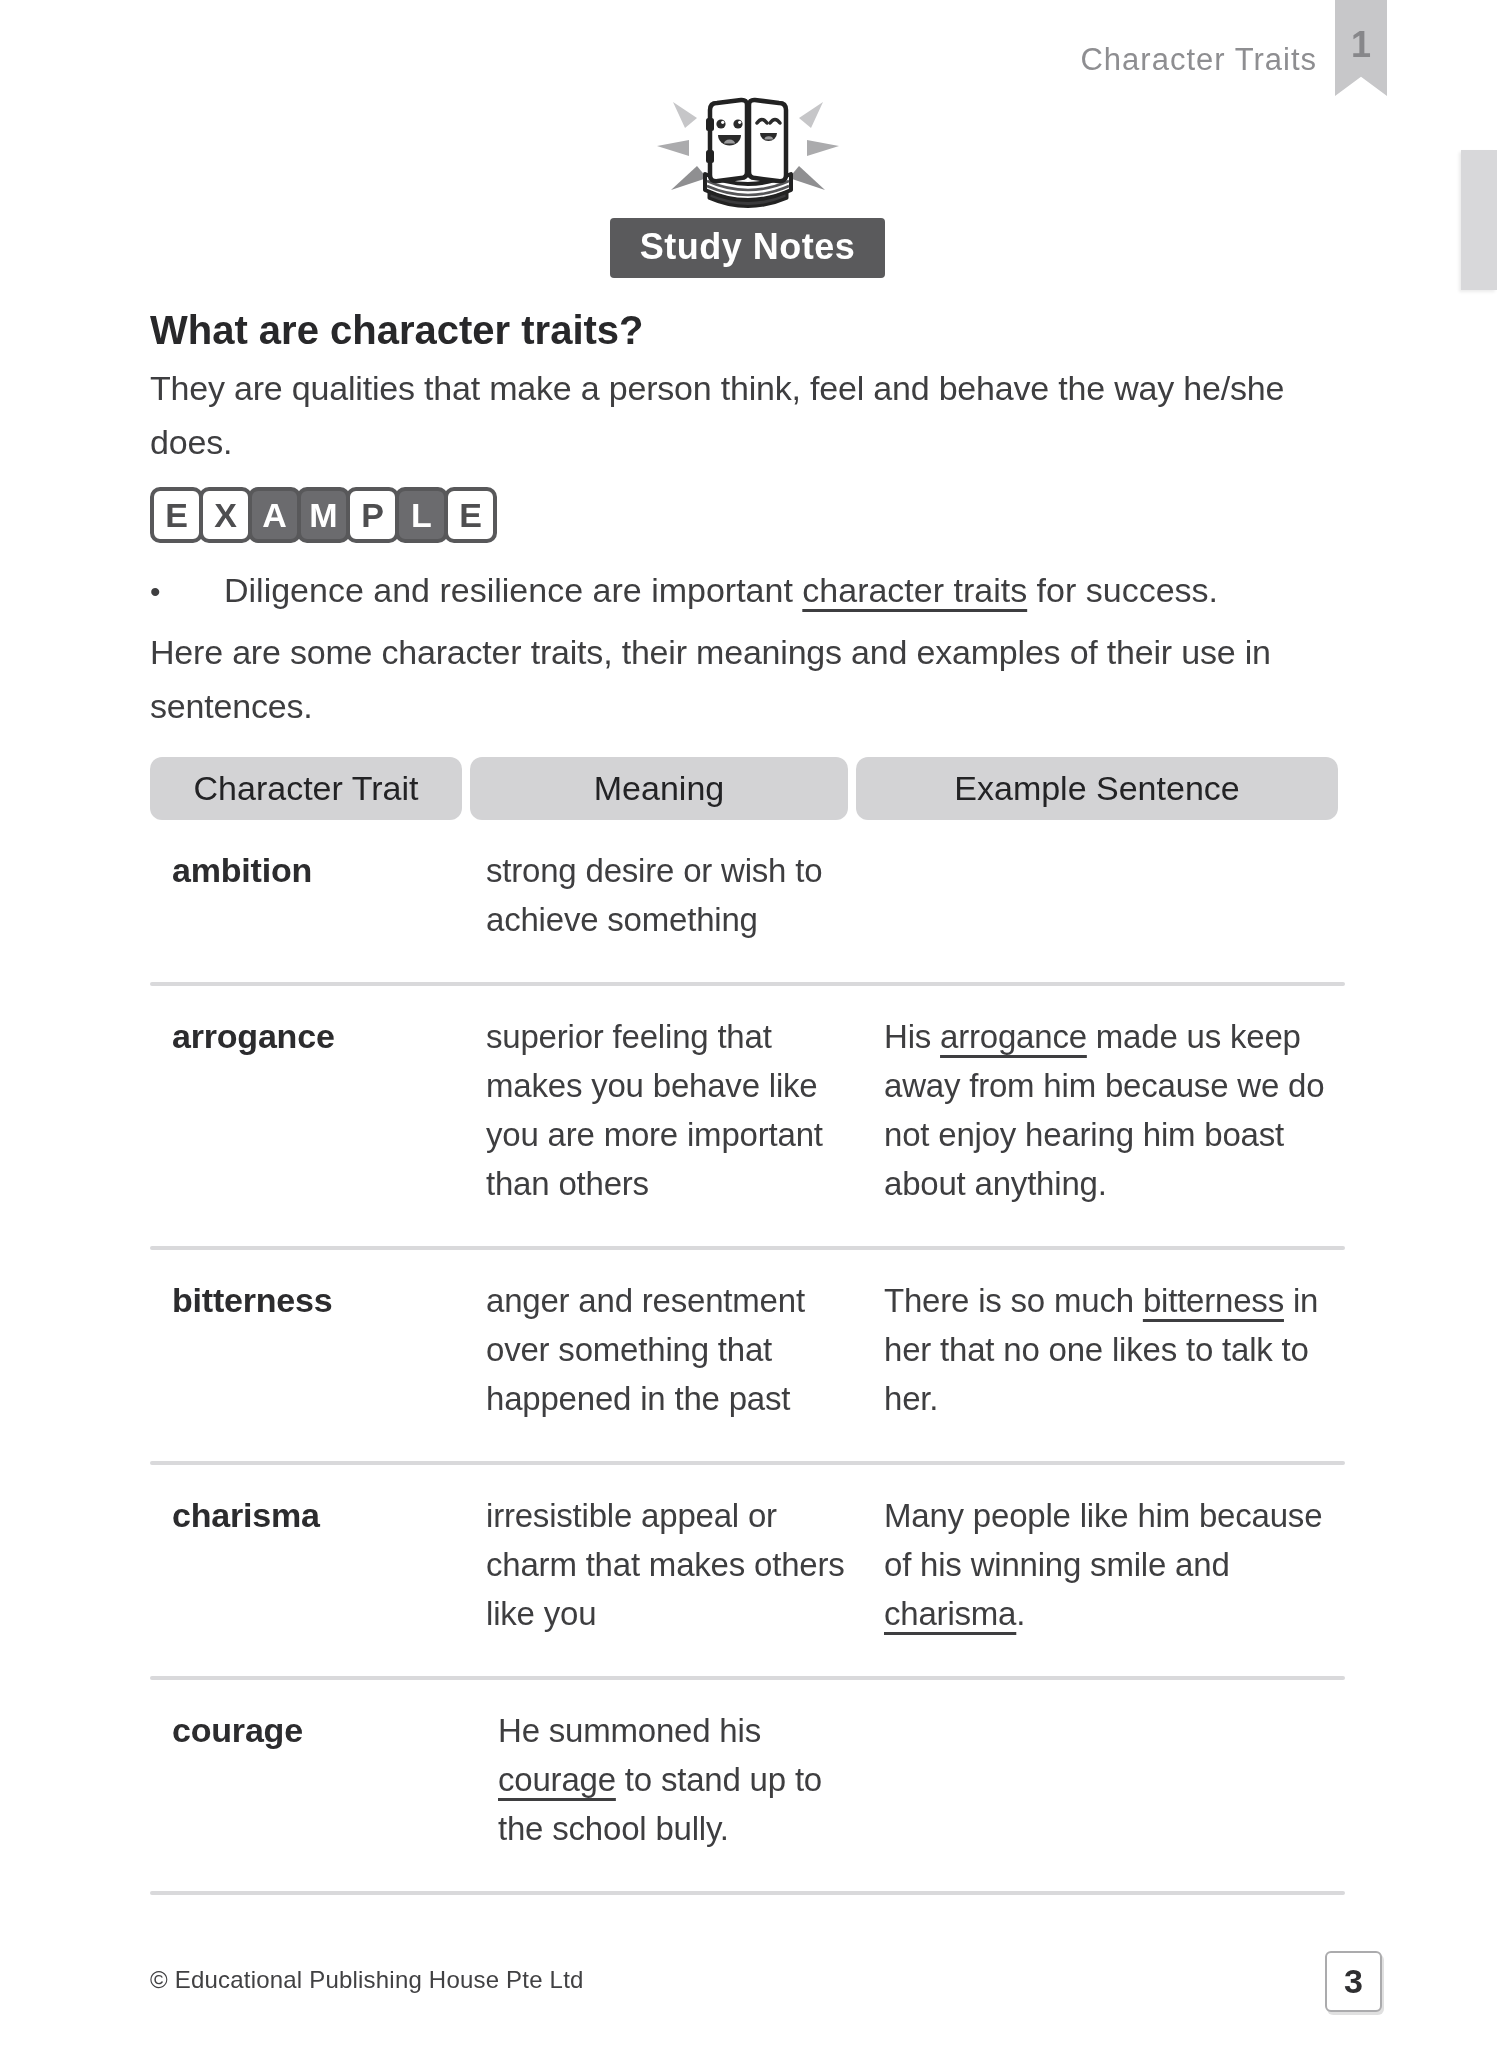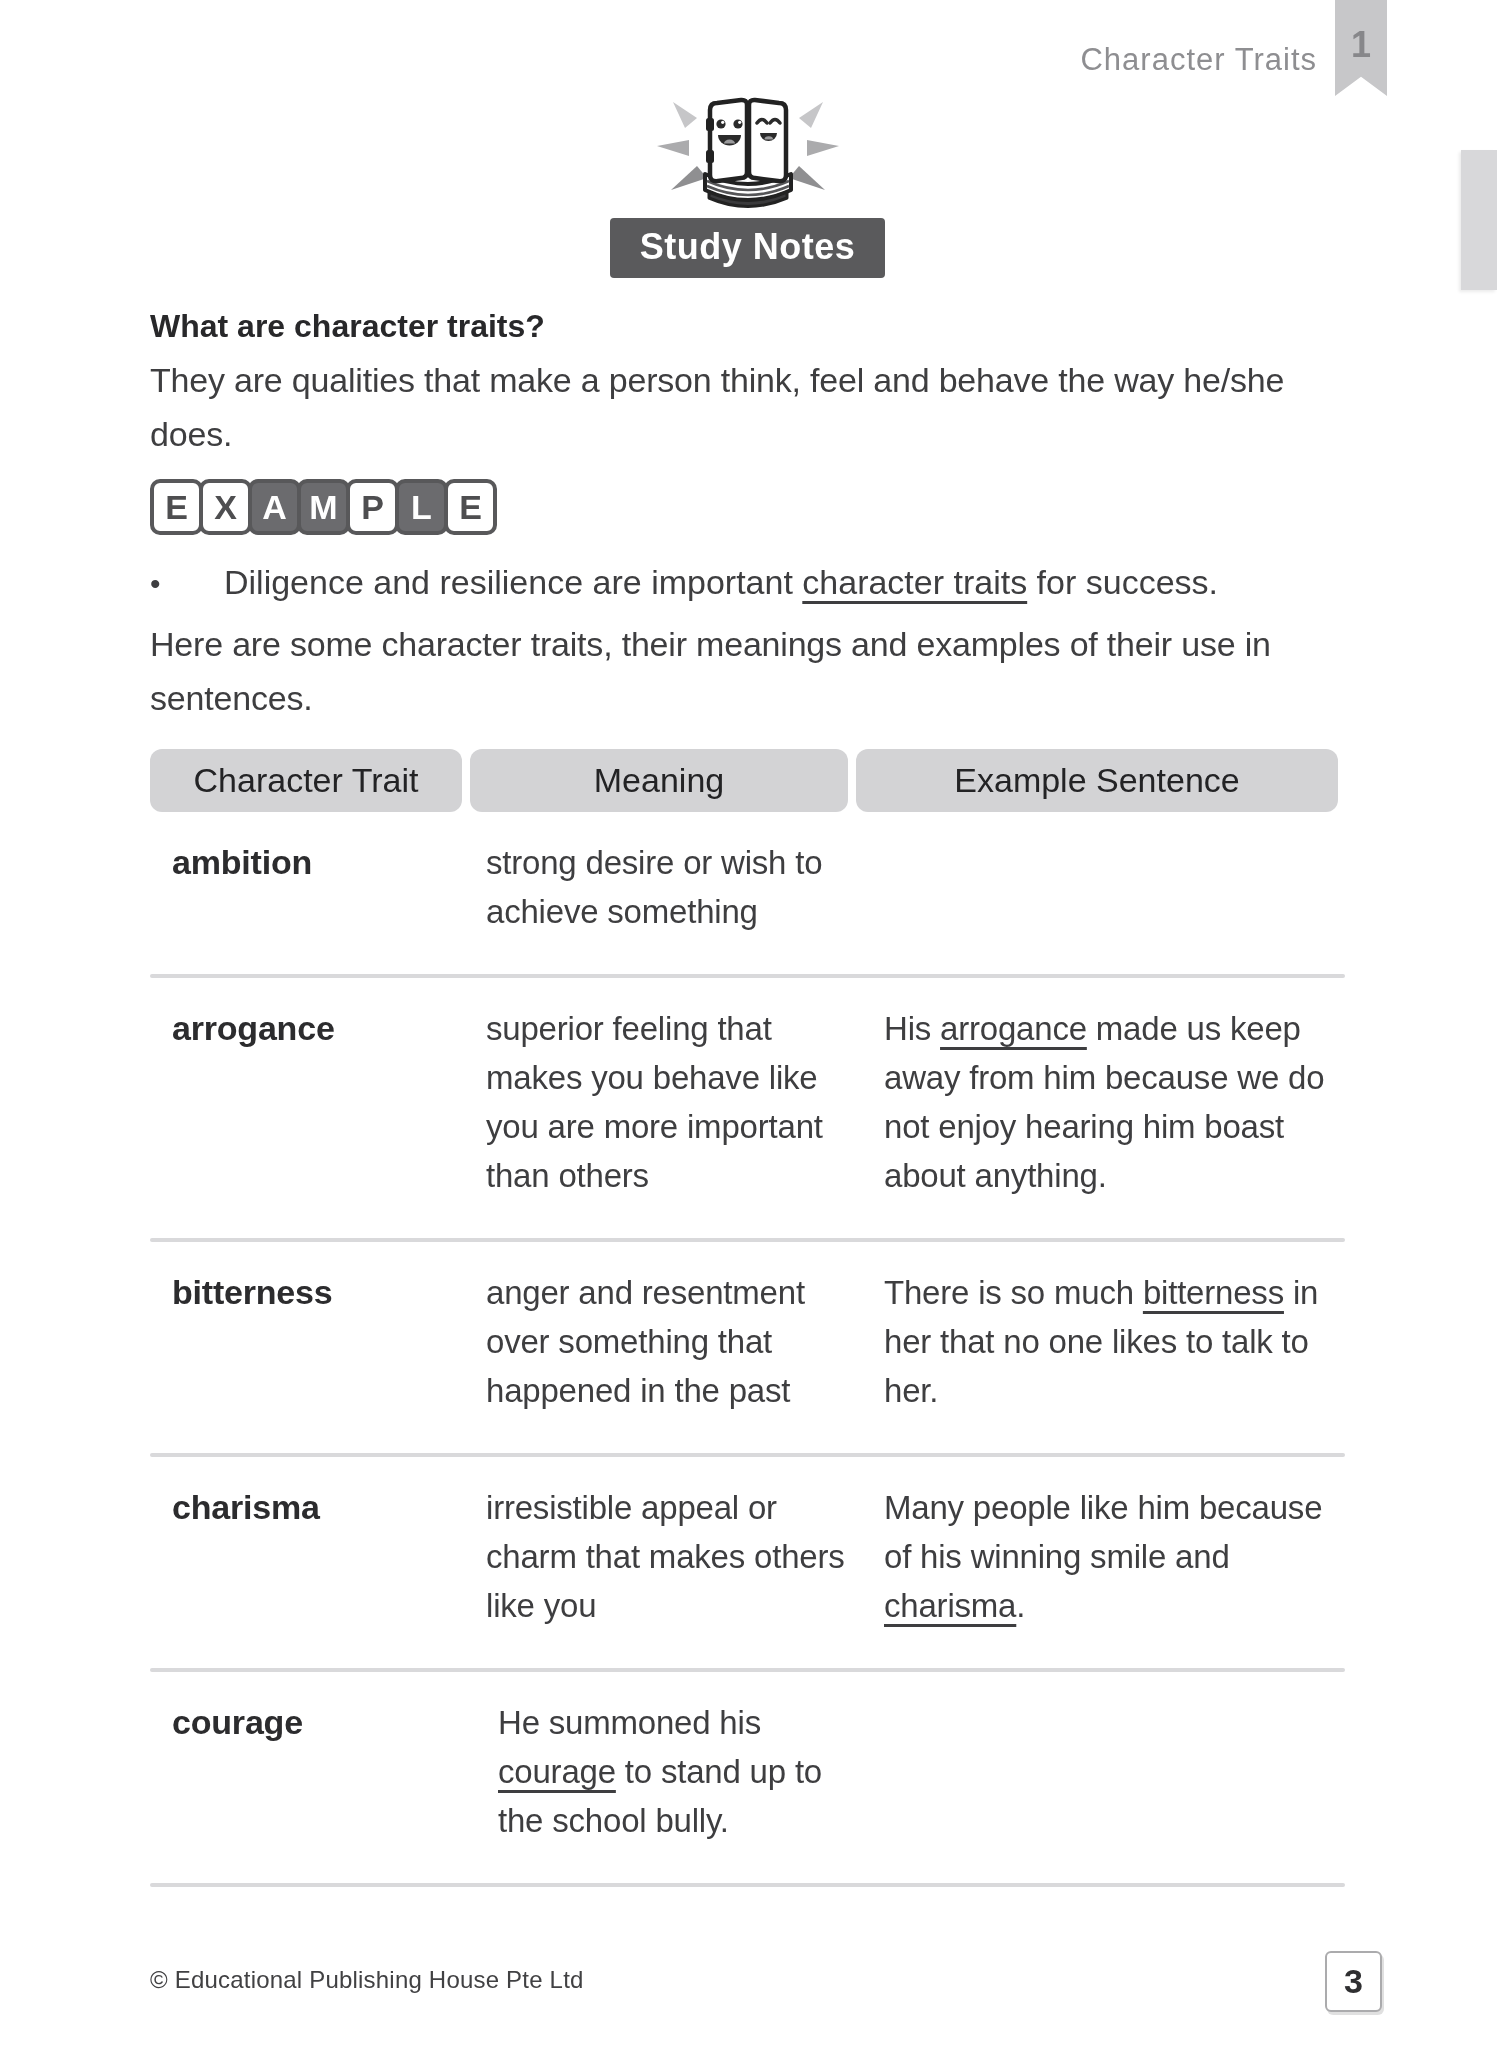--- a/index.html
+++ b/index.html
@@ -45,21 +45,21 @@
   .logo-block svg { display:block; }
   .banner {
     margin-top:2px;
     background:#5a5a5c; color:#ffffff;
     font-size:36px; font-weight:bold;
     padding:8px 30px 10px 30px;
     border-radius:4px;
     letter-spacing:0.5px;
   }
 
-  .heading { margin-top:30px; font-size:32px; font-weight:bold; color:#28282a; }
+  .heading { margin-top:30px; font-size:40px; font-weight:bold; color:#28282a; }
   .para { margin-top:8px; font-size:34px; line-height:54px; letter-spacing:-0.2px; }
 
   
   .tiles { margin-top:18px; display:flex; }
   .tile {
     width:53px; height:56px;
     border:4px solid #58585a; border-radius:10px;
     margin-right:-4px;
     background:#ffffff; color:#4e4e50;
     font-size:34px; font-weight:bold;

